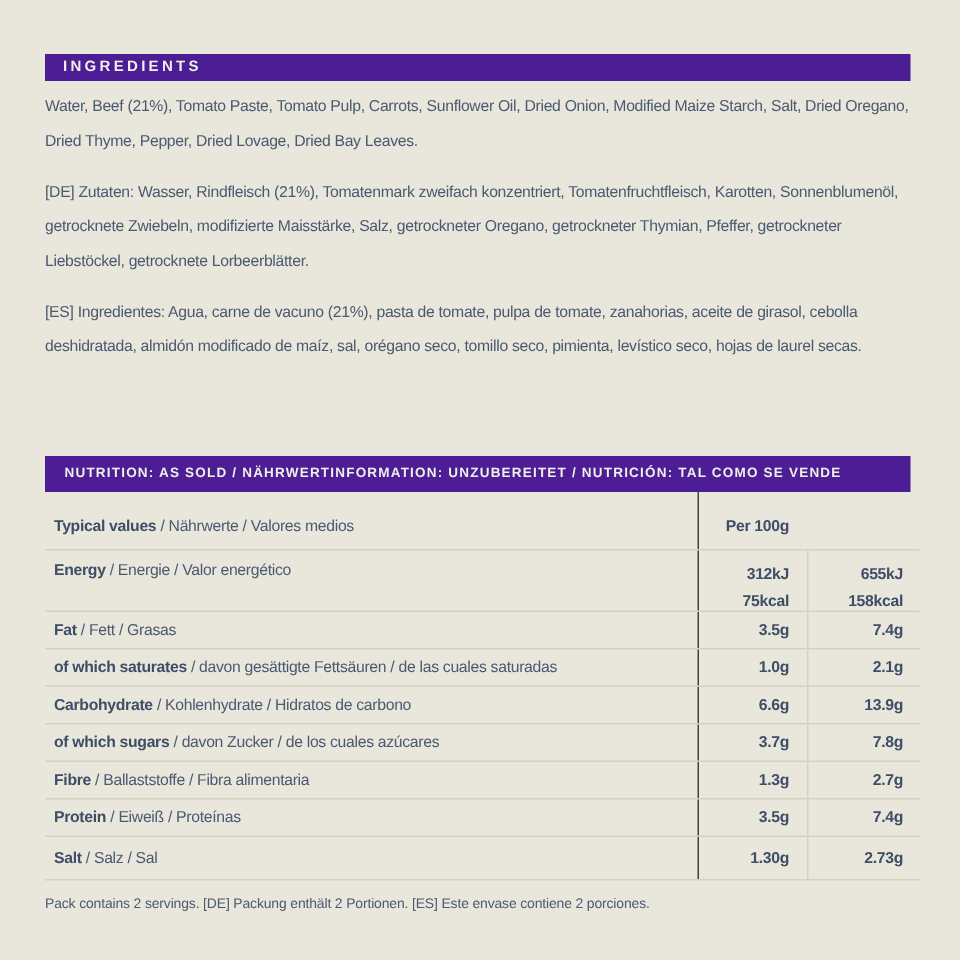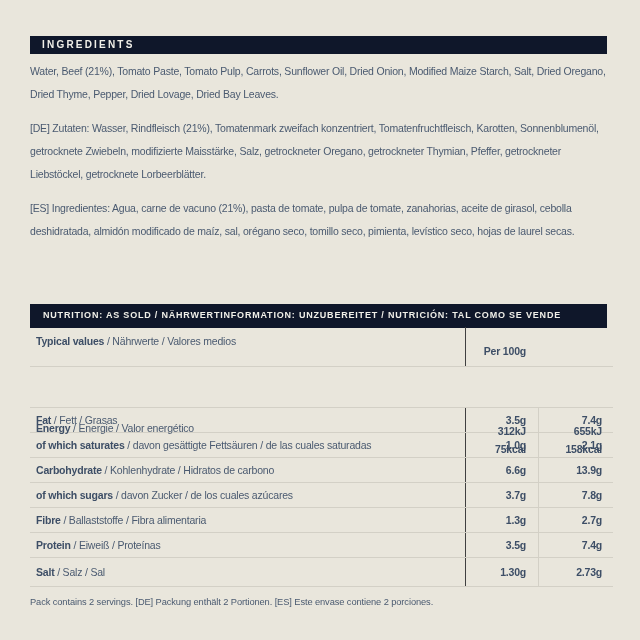--- a/index.html
+++ b/index.html
@@ -7,21 +7,21 @@
     position:relative;
     width:640px; height:640px;
     background:#e9e6dc;
     font-family:"Liberation Sans", sans-serif;
     color:#4a5a70;
     overflow:hidden;
   }
   
   .bar {
     position:absolute; left:30px;
-    background:#0f172a;
+    background:#4c1d95;
     color:#f0efe8;
     font-weight:bold;
     box-sizing:border-box;
     white-space:nowrap; overflow:hidden;
   }
   .bar-ingredients {
     top:36px; width:577px; height:18px;
     font-size:10px; letter-spacing:2.2px;
     line-height:18px; padding-left:12px;
   }
@@ -41,24 +41,24 @@
     position:absolute; left:30px; top:327px; width:583px;
     font-size:10.5px; letter-spacing:-0.2px;
   }
   .trow {
     display:flex; align-items:center;
     border-bottom:1px solid #d3d0c6;
     box-sizing:border-box;
     height:25px;
   }
   .trow:last-child { height:29px; }
-  .row-header { height:40px; align-items:flex-start; }
+  .row-header { height:40px; align-items:center; }
   .row-header .cell { padding-top:8px; }
   .row-tall { height:41px; align-items:flex-start; }
-  .row-tall .cell { padding-top:7px;margin-top:48px; }
+  .row-tall .cell { padding-top:7px; }
   .cell { box-sizing:border-box; }
   .cell.label { width:435px; padding-left:6px; }
   .cell.v {
     text-align:right; font-weight:bold; color:#3d4e66;
     align-self:stretch; display:flex; flex-direction:column;
     justify-content:center; line-height:18px;
   }
   .row-tall .cell.v { justify-content:flex-start; }
   .cell.v100 { width:73px; border-left:1px solid #404040; padding-right:12px; }
   .cell.v210 { width:75px; border-left:1px solid #d3d0c6; padding-right:11px; }

